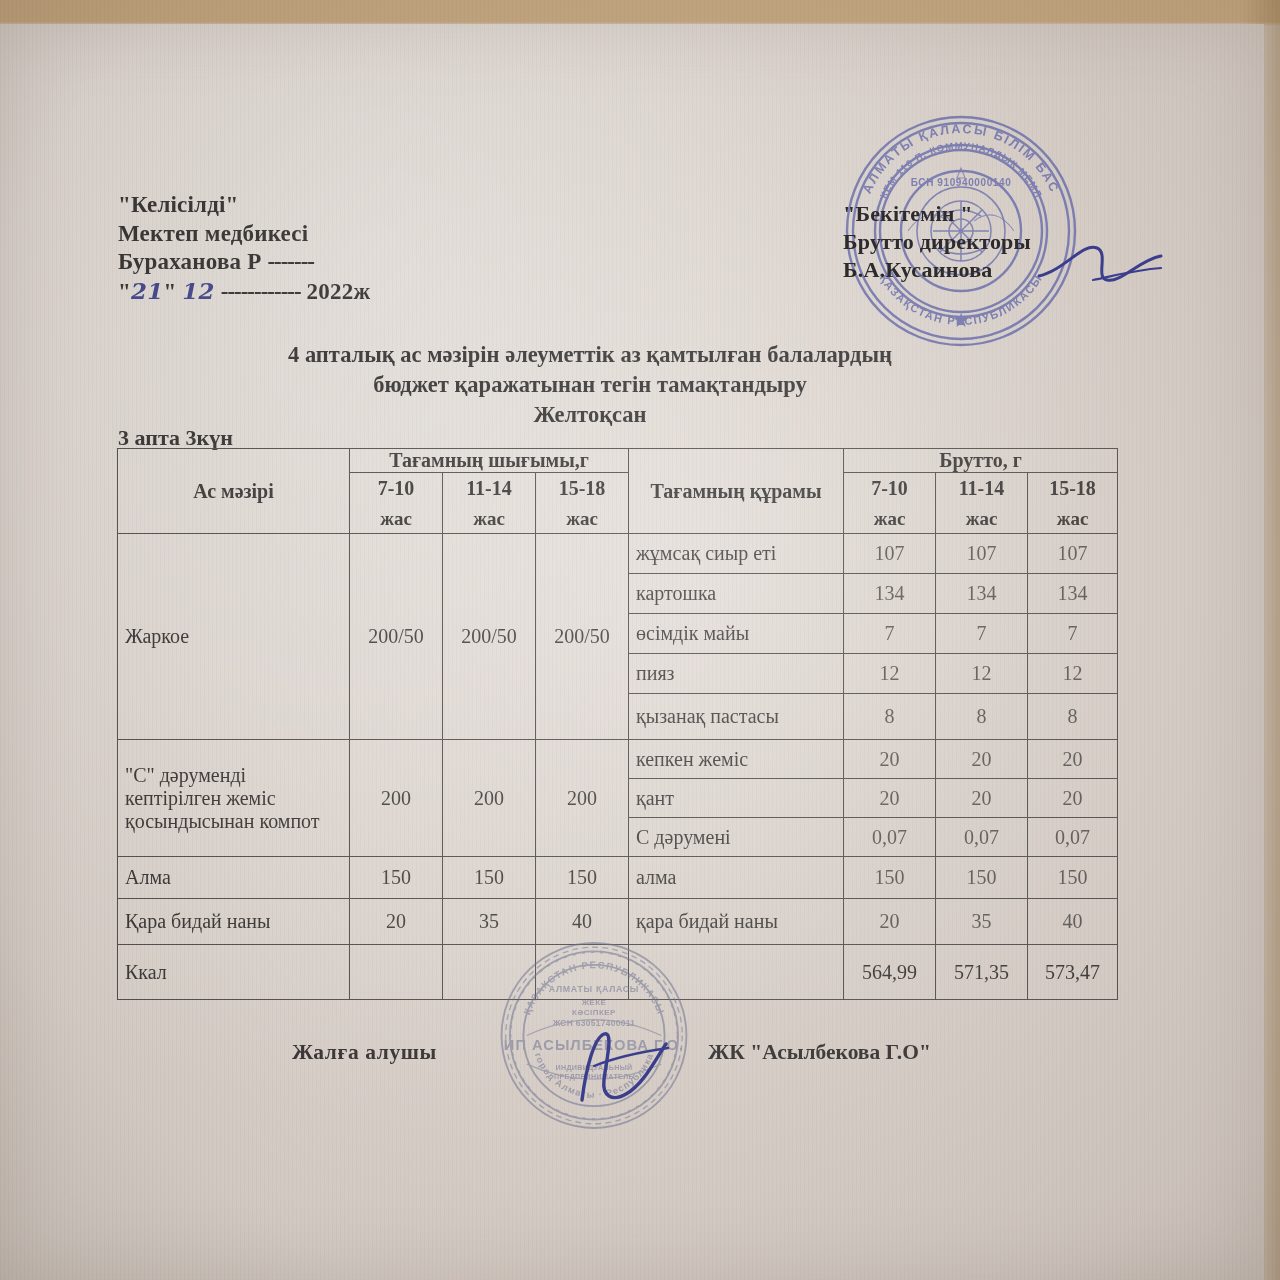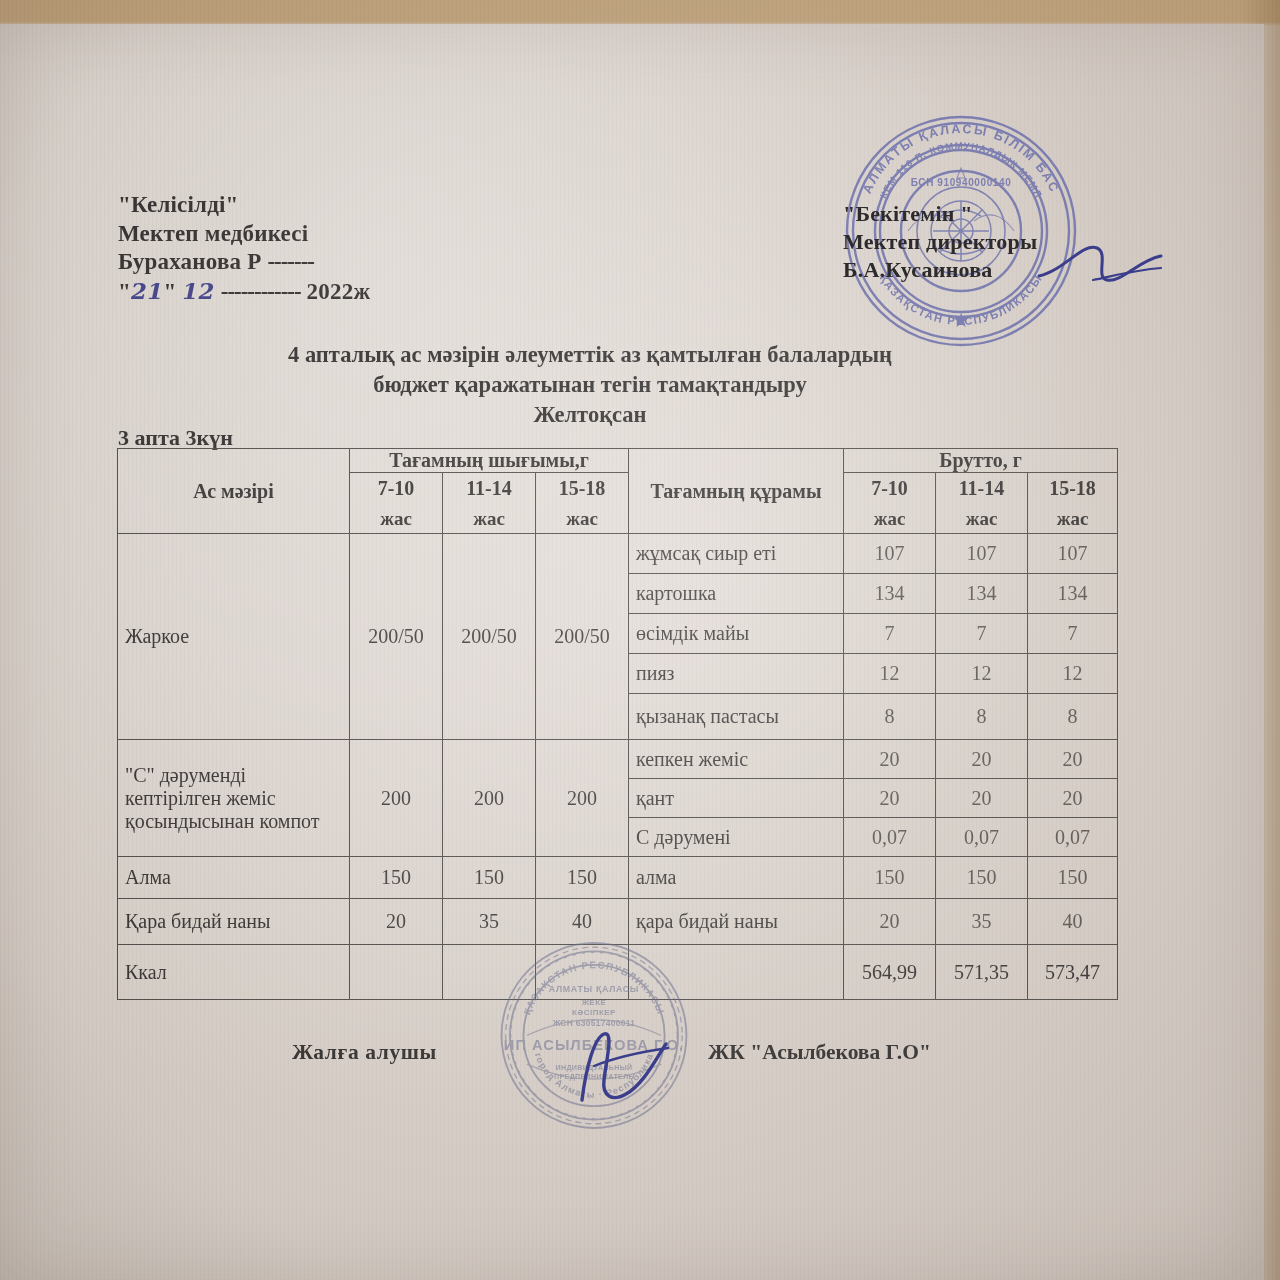--- a/index.html
+++ b/index.html
@@ -220,21 +220,21 @@
     </g>
     <g stroke="#5b61a8" fill="none" stroke-width="1.1" opacity="0.8">
       <path d="M123 60 L127 70 L119 70 Z"></path>
       <path d="M70 123 q18 -26 40 -10"></path>
       <path d="M176 123 q-18 -26 -40 -10"></path>
     </g>
   </svg>
 
   <div class="blk" id="approval-right">
     <div>"Бекітемін "</div>
-    <div>Мектеп директоры</div>
+    <div>Брутто директоры</div>
     <div>Б.А.Кусаинова</div>
   </div>
 
   <svg id="sign-director" viewBox="0 0 130 60">
     <path d="M4 40 C 30 34, 48 6, 62 12 C 74 17, 60 42, 72 44 C 86 47, 104 24, 126 20" fill="none" stroke="#3b3e8c" stroke-width="3" stroke-linecap="round"></path>
     <path d="M58 44 C 78 40, 100 34, 126 32" fill="none" stroke="#3b3e8c" stroke-width="2.2" stroke-linecap="round"></path>
   </svg>
 
   <div class="blk" id="doc-title">
     <div>4 апталық ас мәзірін әлеуметтік аз қамтылған балалардың</div>

